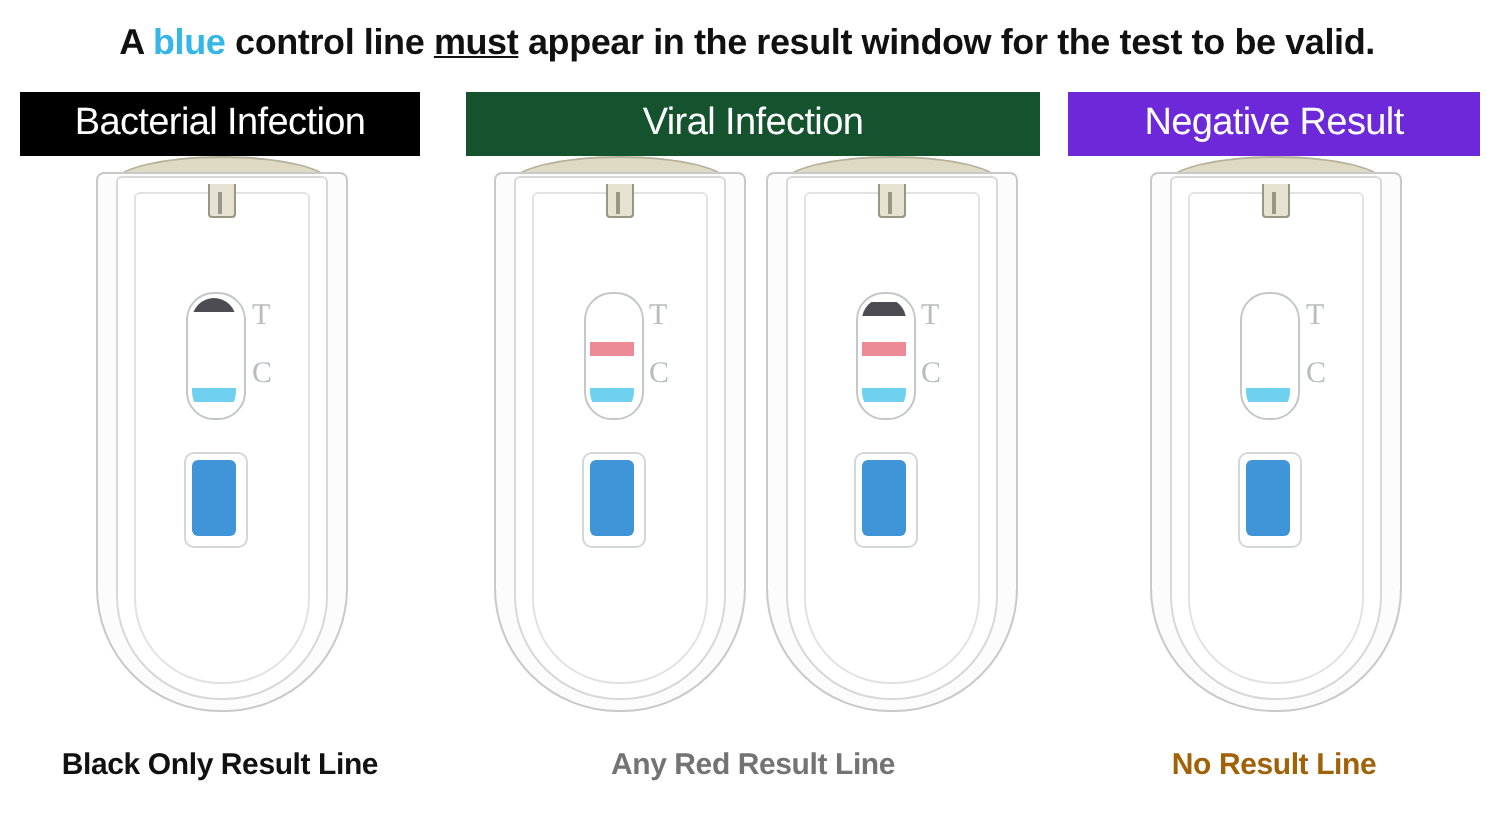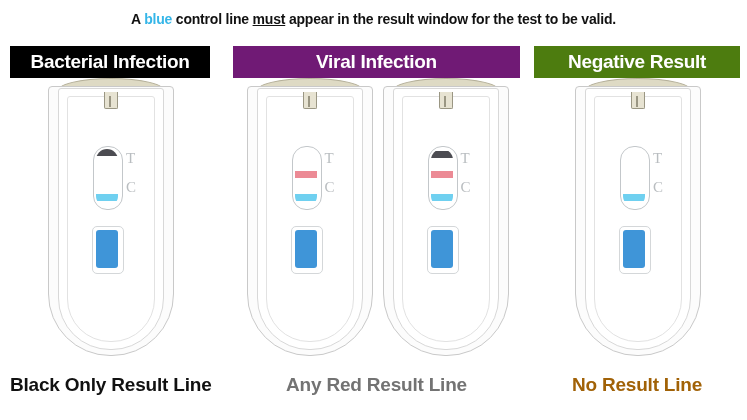--- a/index.html
+++ b/index.html
@@ -9,47 +9,47 @@
     font-family:"Liberation Sans", sans-serif;
     overflow:hidden;
     position:relative;
   }
 
   
   .headline{
     position:absolute;
     top:11px;left:0;width:747px;
     text-align:center;
-    font-size:14px;
+    font-size:18px;
     font-weight:bold;
     color:#111111;
     letter-spacing:-0.2px;
     white-space:nowrap;
   }
   .headline .blue-word{color:#35b6e8;}
   .headline .underline{text-decoration:underline;}
 
   
   .panel{position:absolute;top:46px;}
   #panel-bacterial{left:10px;width:200px;}
   #panel-viral{left:233px;width:287px;}
   #panel-negative{left:534px;width:206px;}
 
   .banner{
     height:32px;
     display:flex;align-items:center;justify-content:center;
     color:#ffffff;
     font-size:19px;
-    font-weight:bold;
+    font-weight:normal;
     letter-spacing:-0.3px;
     white-space:nowrap;
   }
   #banner-bacterial{background:#000000;}
-  #banner-viral{background:#701a75;}
-  #banner-negative{background:#4d7c0f;}
+  #banner-viral{background:#14532d;}
+  #banner-negative{background:#6d28d9;}
 
   
   .device-row{
     position:relative;
     height:280px;
     display:flex;
     justify-content:center;
     gap:6px;
   }
 
@@ -175,21 +175,21 @@
     width:22px;height:38px;
     background:#3f95d8;
     border-radius:3px;
   }
 
   
   .caption{
     position:absolute;
     top:374px;
     text-align:center;
-    font-size:19px;
+    font-size:15px;
     font-weight:bold;
     letter-spacing:-0.2px;
     white-space:nowrap;
   }
   #caption-bacterial{left:10px;width:200px;color:#111111;}
   #caption-viral{left:233px;width:287px;color:#737373;}
   #caption-negative{left:534px;width:206px;color:#a16207;}
 </style>
 </head>
 <body>

